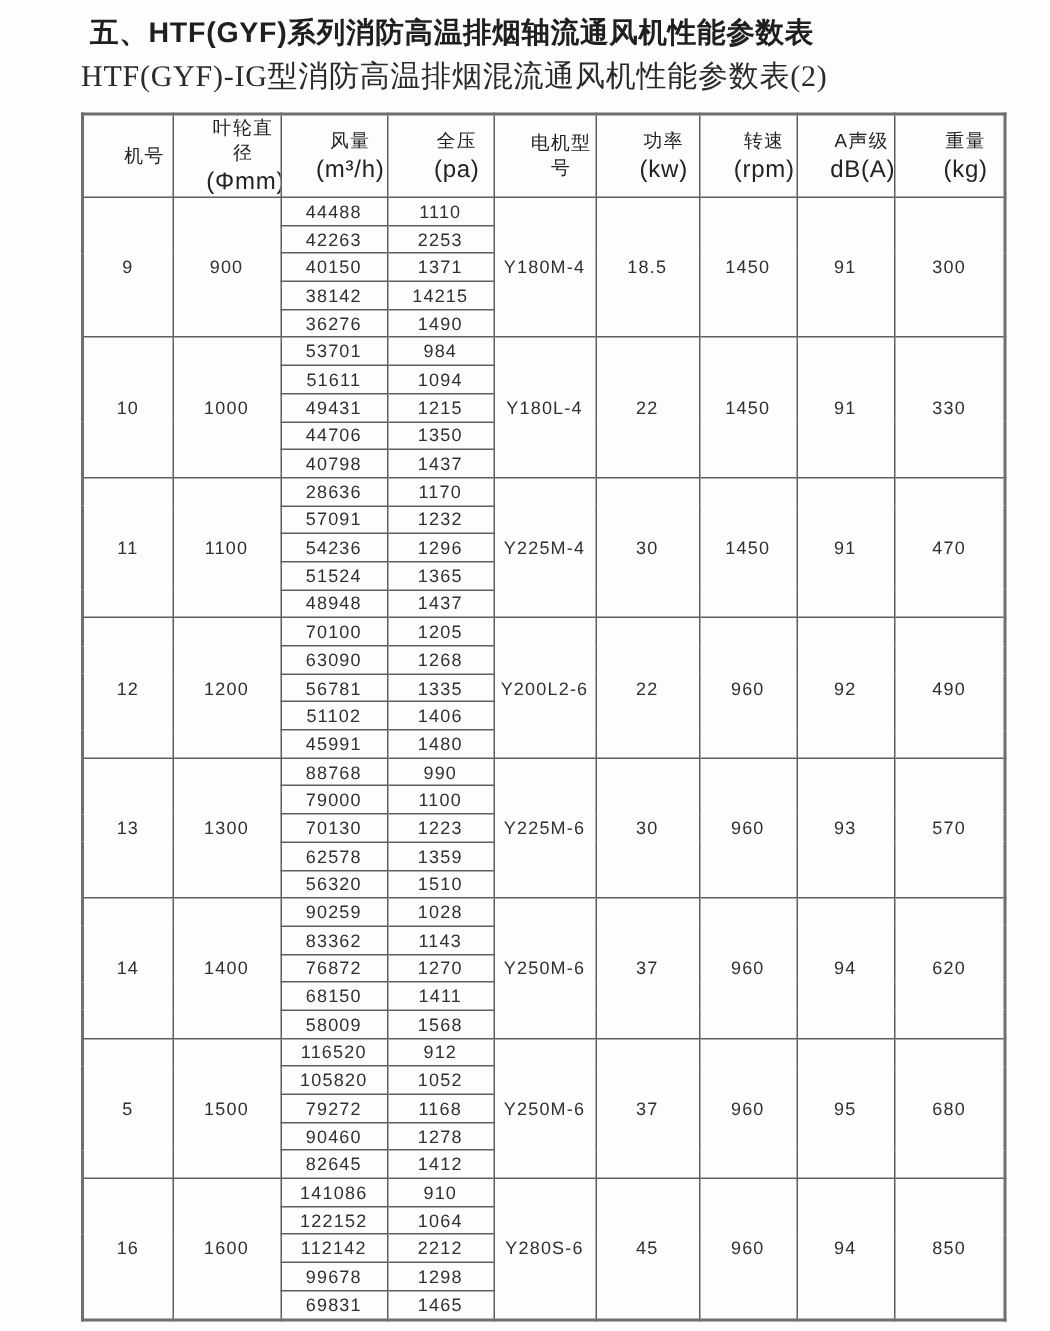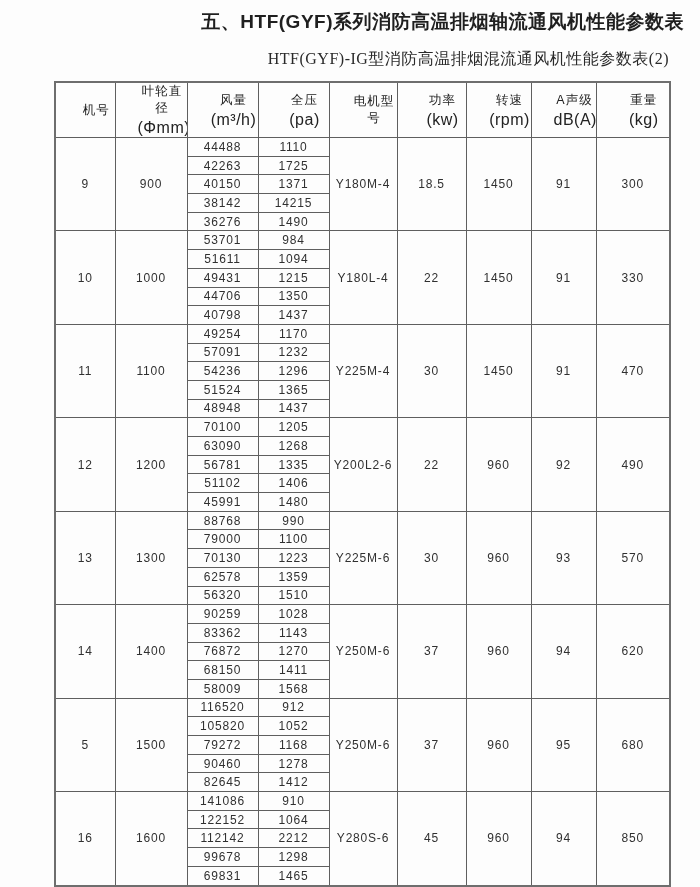--- a/index.html
+++ b/index.html
@@ -5,33 +5,32 @@
   html,body{margin:0;padding:0;}
   body{
     width:700px;height:887px;
     background:#fdfdfd;
     font-family:"Liberation Sans", sans-serif;
     color:#2d2d2d;
     overflow:hidden;
   }
   .page-title{
     margin:0;
-    padding:9px 16px 0 60px;
+    padding:9px 0 0 60px;
     font-size:19px;
     font-weight:bold;
     letter-spacing:0.5px;
     color:#1f1f1f;
     font-family:"Liberation Sans", sans-serif;
-    text-align:right;
   }
   .page-subtitle{
-    margin:14px 0 0 54px;
+    margin:2px 0 0 54px;
     width:615px;
-    text-align:right;
-    font-size:16px;
+    text-align:left;
+    font-size:20px;
     font-weight:normal;
     letter-spacing:0.5px;
     color:#2a2a2a;
     font-family:"Liberation Serif", serif;
   }
   table.perf{
     border-collapse:collapse;
     table-layout:fixed;
     width:615px;
     margin:11px 0 0 54px;
@@ -135,21 +134,21 @@
           <td>44488</td>
           <td>1110</td>
           <td rowspan="5">Y180M-4</td>
           <td rowspan="5">18.5</td>
           <td rowspan="5">1450</td>
           <td rowspan="5">91</td>
           <td rowspan="5">300</td>
         </tr>
         <tr>
           <td>42263</td>
-          <td>1725</td>
+          <td>2253</td>
         </tr>
         <tr>
           <td>40150</td>
           <td>1371</td>
         </tr>
         <tr>
           <td>38142</td>
           <td>14215</td>
         </tr>
         <tr>
@@ -179,21 +178,21 @@
           <td>44706</td>
           <td>1350</td>
         </tr>
         <tr>
           <td>40798</td>
           <td>1437</td>
         </tr>
         <tr>
           <td rowspan="5">11</td>
           <td rowspan="5">1100</td>
-          <td>49254</td>
+          <td>28636</td>
           <td>1170</td>
           <td rowspan="5">Y225M-4</td>
           <td rowspan="5">30</td>
           <td rowspan="5">1450</td>
           <td rowspan="5">91</td>
           <td rowspan="5">470</td>
         </tr>
         <tr>
           <td>57091</td>
           <td>1232</td>

